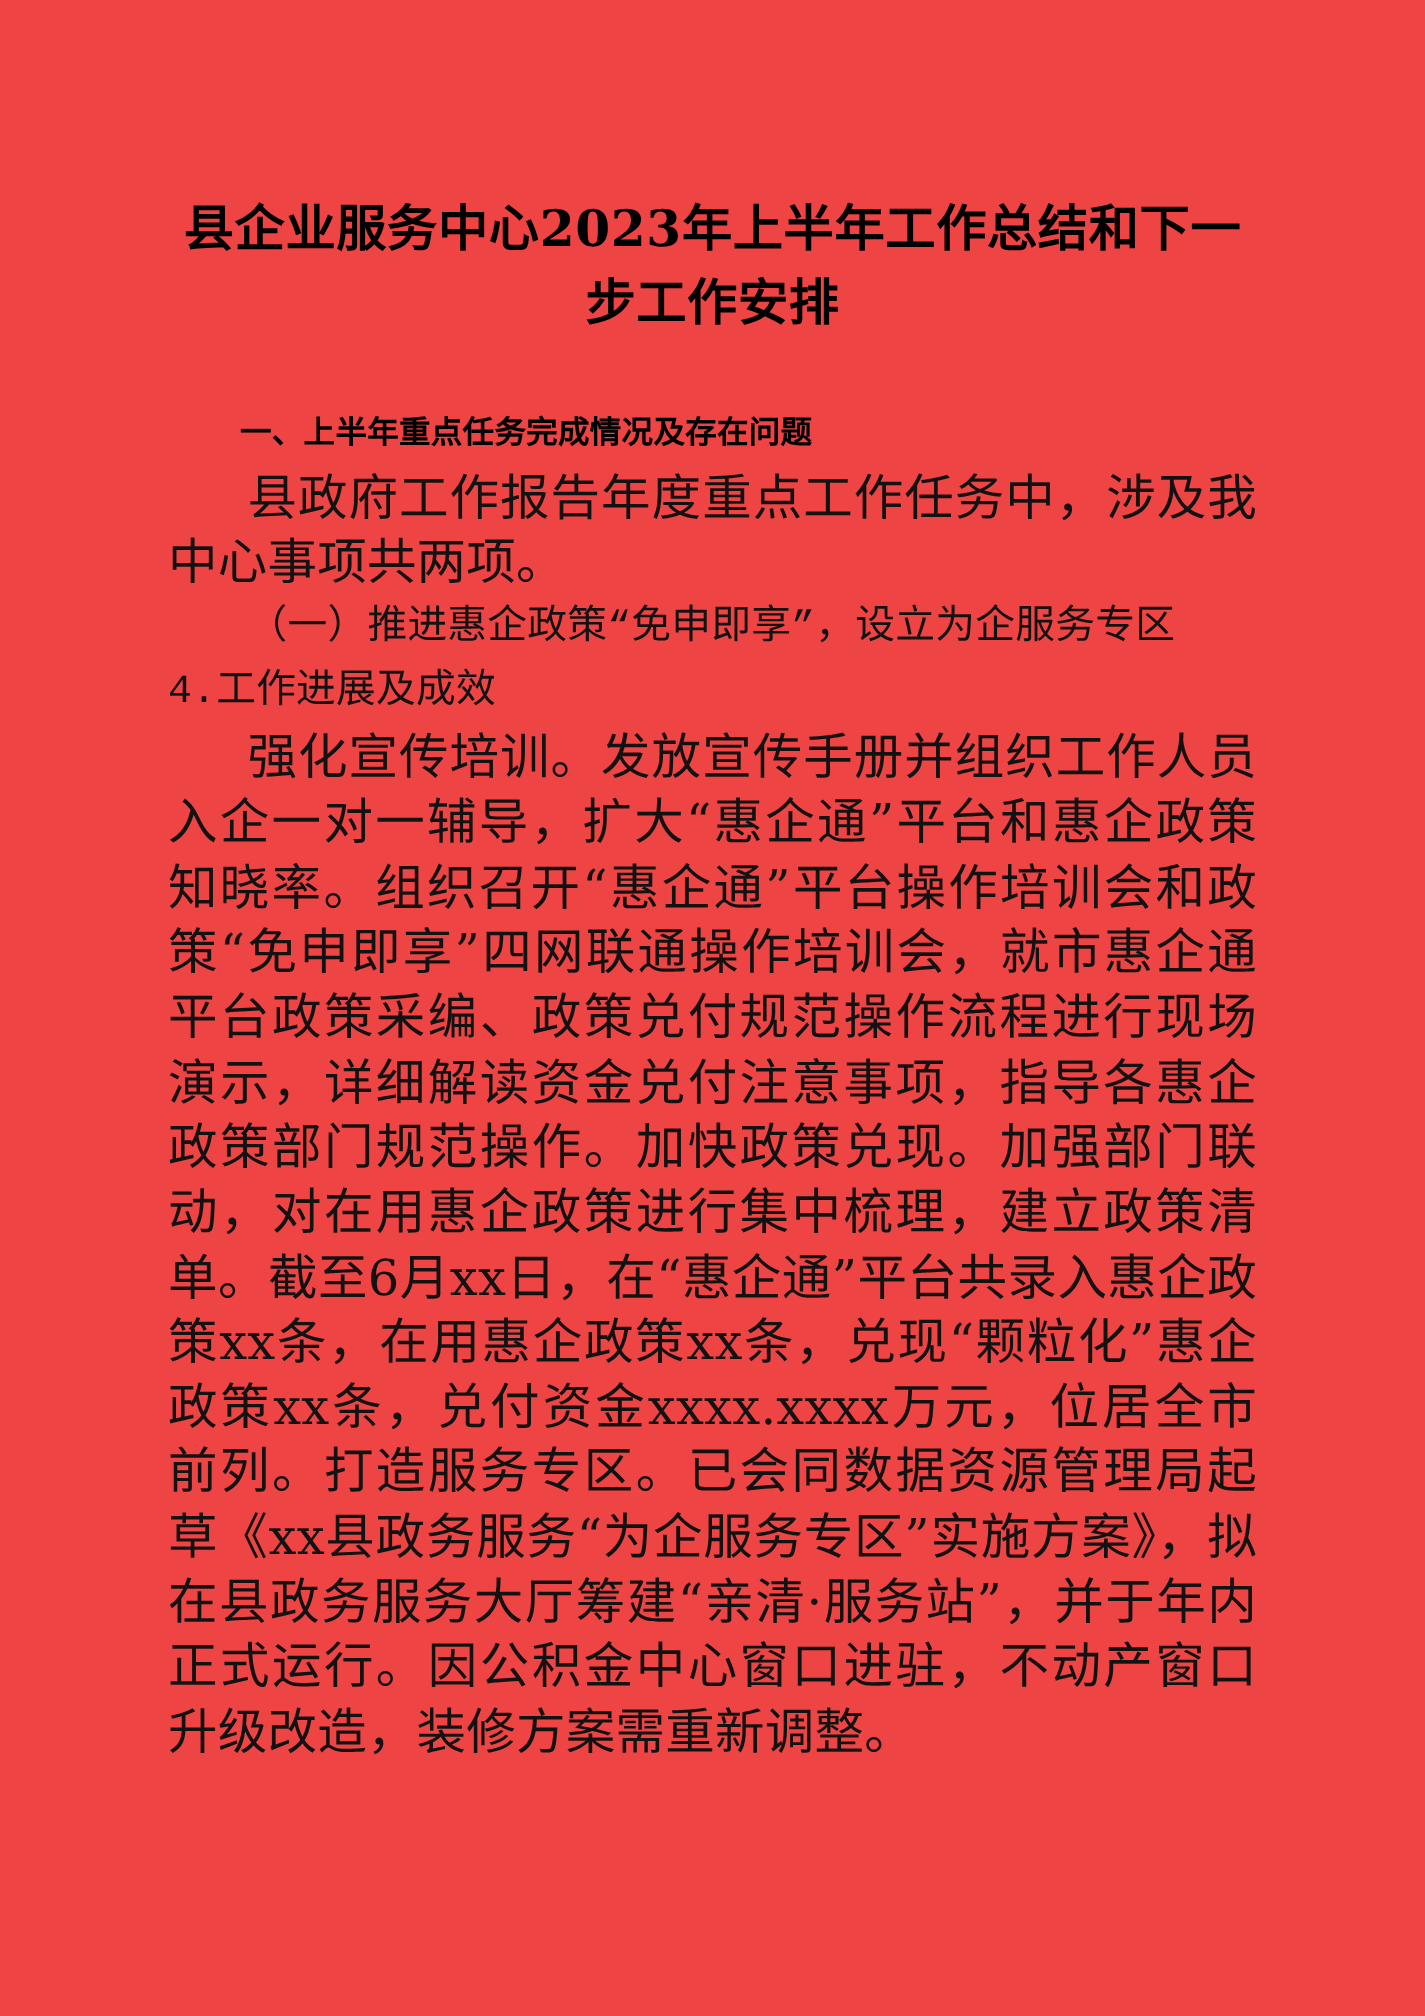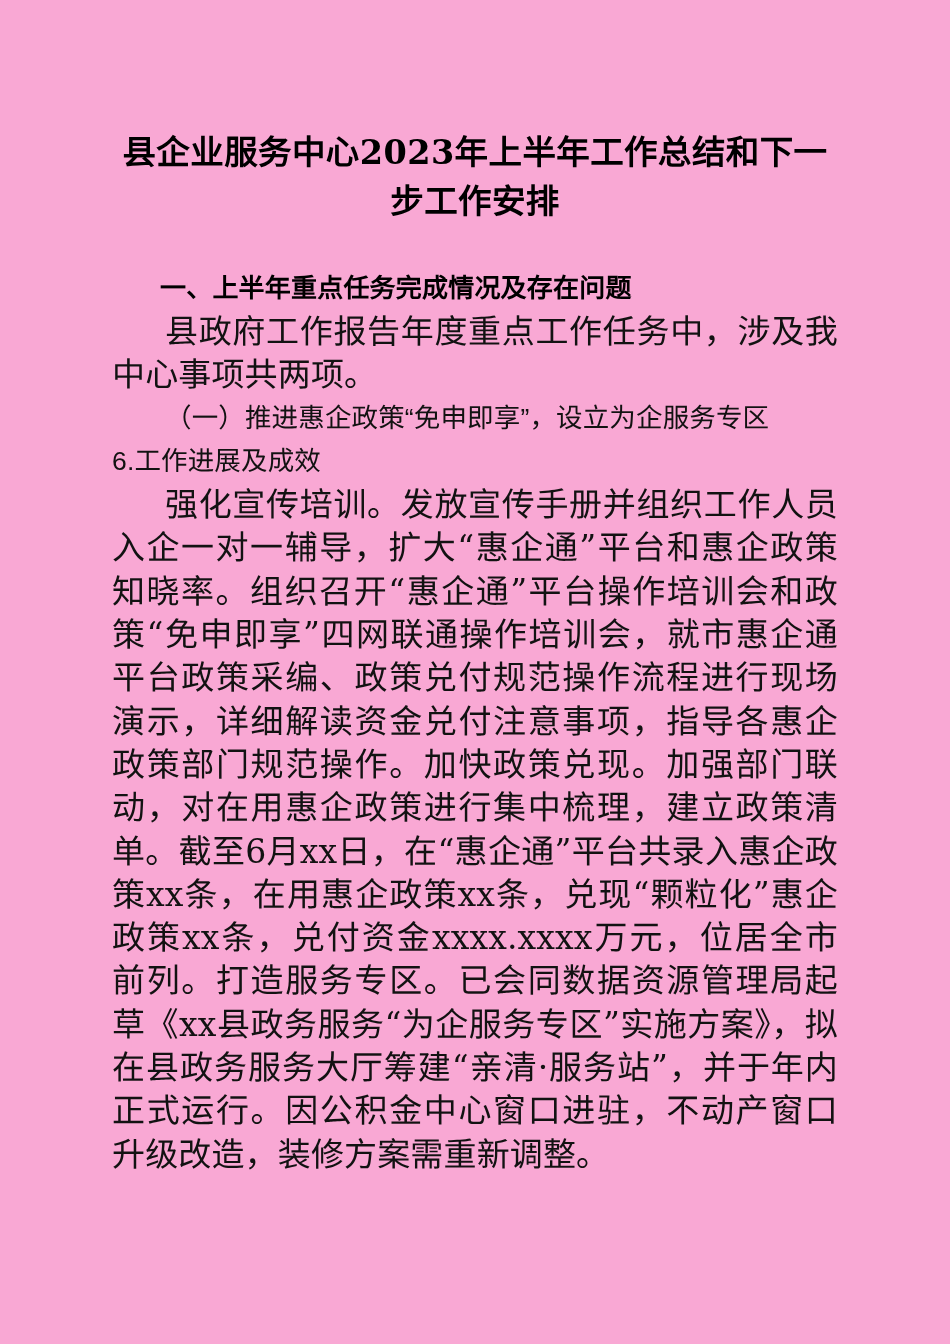--- a/index.html
+++ b/index.html
@@ -14,21 +14,21 @@
     overflow: hidden;
     font-family: "DejaVu Serif", "Liberation Serif", serif;
     color: #000000;
     -webkit-font-smoothing: antialiased;
   }
 
   .page {
     position: relative;
     width: 950px;
     height: 1344px;
-    background: #f9a8d4;
+    background: #ef4444;
     box-sizing: border-box;
     padding: 0;
   }
 
   .content {
     position: absolute;
     left: 112px;
     top: 0;
     width: 726px;
   }
@@ -46,21 +46,21 @@
     color: #000000;
     padding-top: 128px;
     word-break: break-all;
   }
 
   
   .h-sec {
     margin: 0;
     font-family: "Liberation Sans", "DejaVu Sans", sans-serif;
     font-weight: bold;
-    font-size: 26px;
+    font-size: 21px;
     line-height: 43px;
     letter-spacing: 0.2px;
     text-indent: 48px;
     color: #000000;
     padding-top: 41px;
     word-break: break-all;
   }
 
   
   .para {
@@ -75,21 +75,21 @@
     word-break: break-all;
     word-wrap: break-word;
   }
 
   .indent-2 { text-indent: 53px; }
   .indent-1 { text-indent: 26px; }
   .indent-0 { text-indent: 0; }
 
   .sub-head {
     margin: 0;
-    font-family: Liberation Sans, sans-serif;
+    font-family: Liberation Mono, monospace;
     font-size: 26.5px;
     line-height: 43.3px;
     letter-spacing: 0.15px;
     color: #121212;
     word-break: break-all;
   }
 </style>
 </head>
 <body>
 
@@ -97,19 +97,19 @@
   <div class="content">
 
     <h1 class="doc-title">县企业服务中心2023年上半年工作总结和下一步工作安排</h1>
 
     <h2 class="h-sec">一、上半年重点任务完成情况及存在问题</h2>
 
     <p class="para indent-2">县政府工作报告年度重点工作任务中，涉及我中心事项共两项。</p>
 
     <p class="sub-head indent-2">（一）推进惠企政策“免申即享”，设立为企服务专区</p>
 
-    <p class="sub-head indent-0">6.工作进展及成效</p>
+    <p class="sub-head indent-0">4.工作进展及成效</p>
 
     <p class="para indent-2">强化宣传培训。发放宣传手册并组织工作人员入企一对一辅导，扩大“惠企通”平台和惠企政策知晓率。组织召开“惠企通”平台操作培训会和政策“免申即享”四网联通操作培训会，就市惠企通平台政策采编、政策兑付规范操作流程进行现场演示，详细解读资金兑付注意事项，指导各惠企政策部门规范操作。加快政策兑现。加强部门联动，对在用惠企政策进行集中梳理，建立政策清单。截至6月xx日，在“惠企通”平台共录入惠企政策xx条，在用惠企政策xx条，兑现“颗粒化”惠企政策xx条，兑付资金xxxx.xxxx万元，位居全市前列。打造服务专区。已会同数据资源管理局起草《xx县政务服务“为企服务专区”实施方案》，拟在县政务服务大厅筹建“亲清·服务站”，并于年内正式运行。因公积金中心窗口进驻，不动产窗口升级改造，装修方案需重新调整。</p>
 
 
   </div>
 </div>
 
 </body></html>

